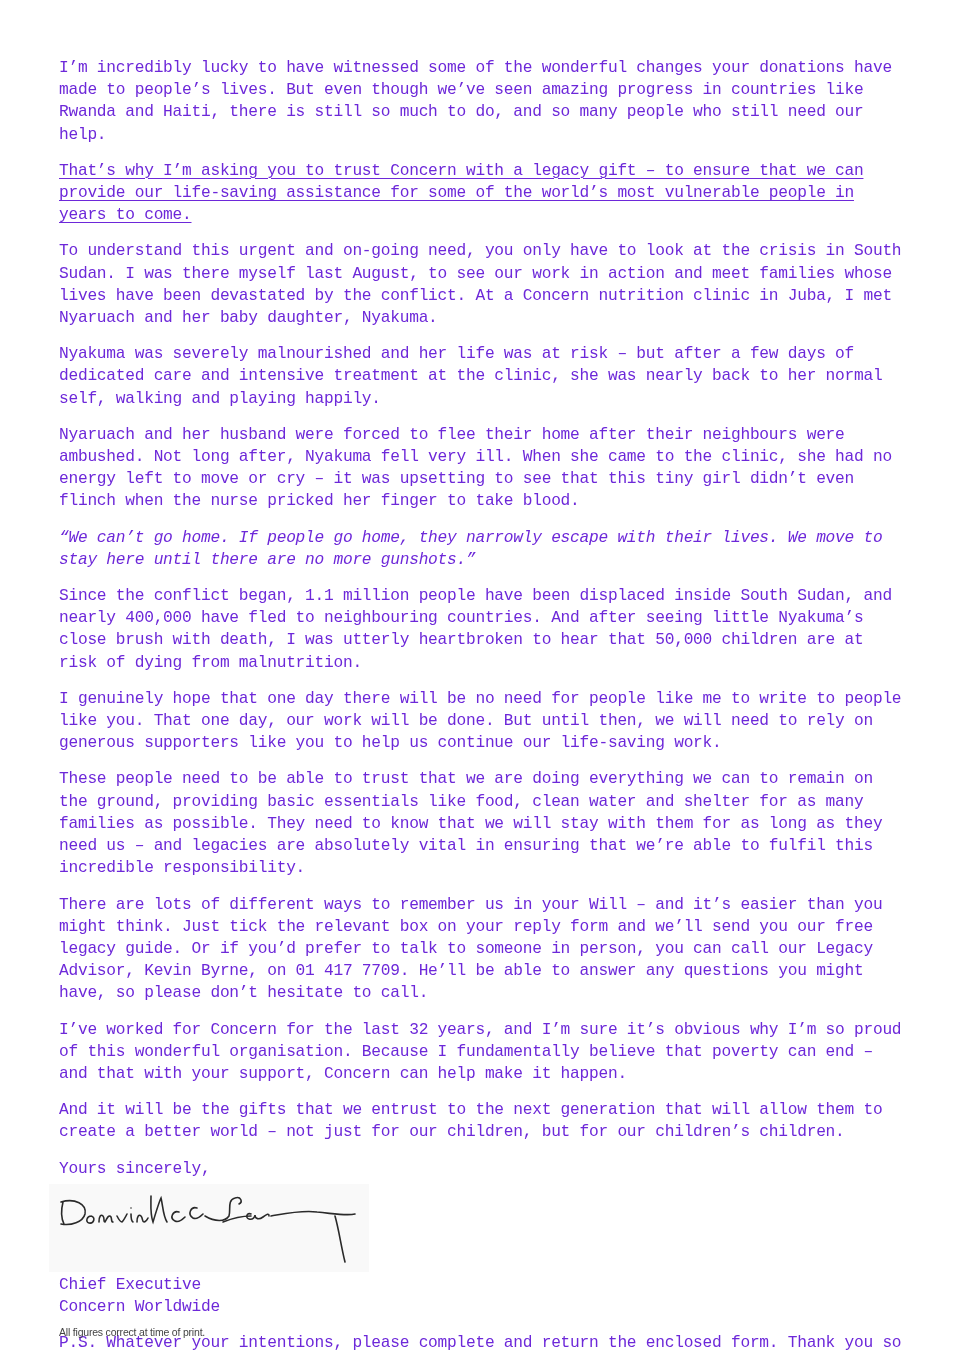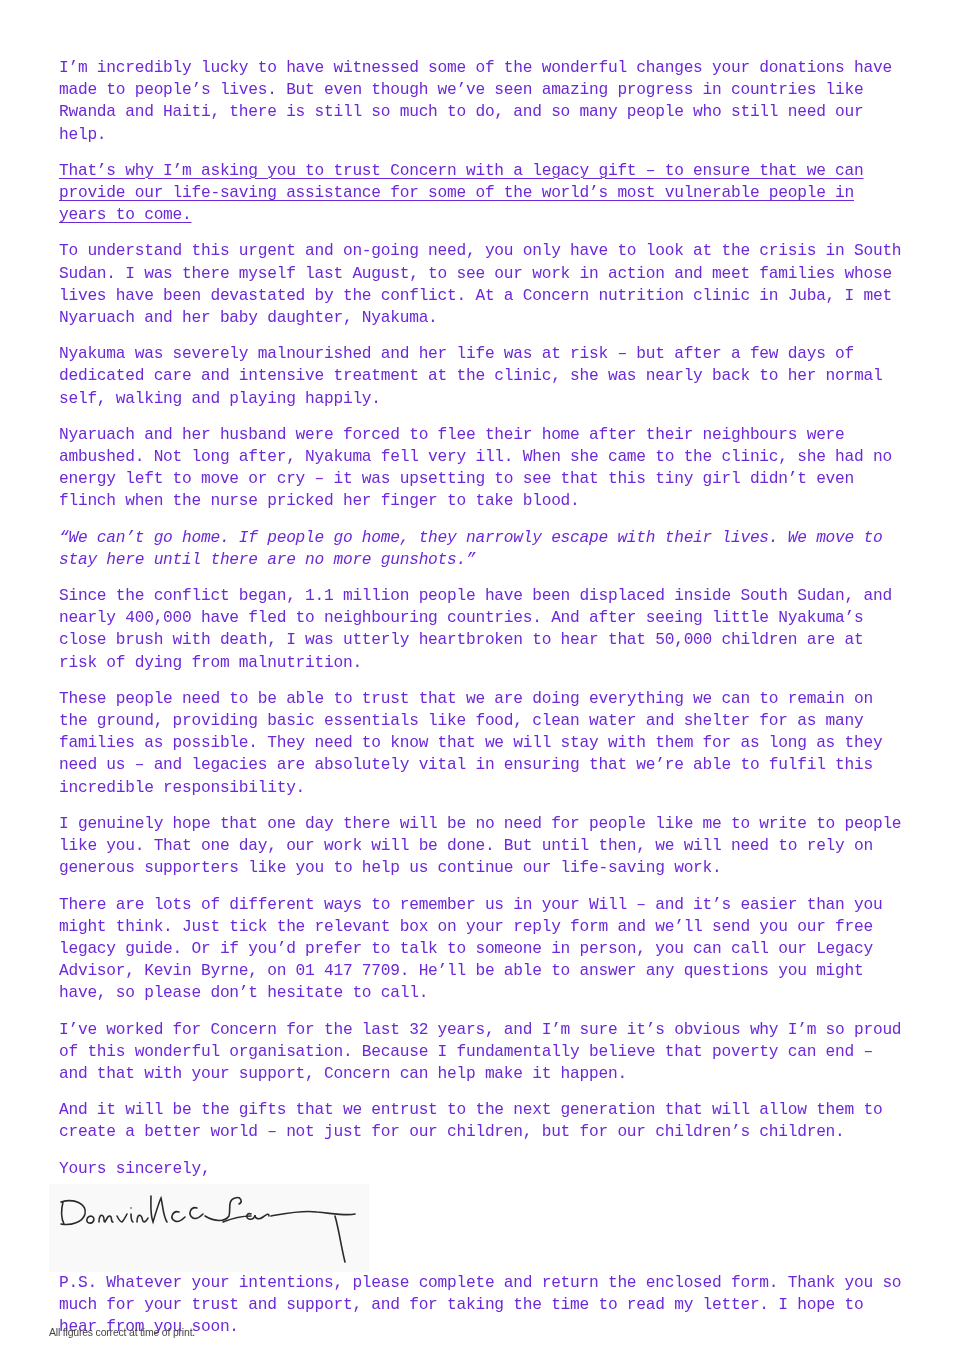--- a/index.html
+++ b/index.html
@@ -11,38 +11,38 @@
     letter-spacing: -0.25px;
   }
   .page p { margin: 0 0 14px 0; }
   .underline { text-decoration: underline; text-underline-offset: 3px; text-decoration-thickness: 1px; }
   .quote { font-style: italic; }
   .closing { margin-bottom: 4px !important; }
   .sig-block { position: relative; width: 320px; height: 88px; margin-left: -10px; background: #f9f9f9; }
   .sig-block svg { position: absolute; left: 6px; top: 2px; }
   .sig-lines { margin-top: -20px !important; }
   .footer {
-    position: absolute; left: 49px; top: 1326px;
+    position: absolute; left: 59px; top: 1326px;
     font-family: "Liberation Sans", sans-serif; font-size: 10.5px; color: #444;
     letter-spacing: -0.2px;
   }
 </style>
 </head>
 <body>
 
 <div class="page">
   <p>I’m incredibly lucky to have witnessed some of the wonderful changes your donations have made to people’s lives. But even though we’ve seen amazing progress in countries like Rwanda and Haiti, there is still so much to do, and so many people who still need our help.</p>
   <p class="underline">That’s why I’m asking you to trust Concern with a legacy gift – to ensure that we can provide our life-saving assistance for some of the world’s most vulnerable people in years to come.</p>
   <p>To understand this urgent and on-going need, you only have to look at the crisis in South Sudan. I was there myself last August, to see our work in action and meet families whose lives have been devastated by the conflict. At a Concern nutrition clinic in Juba, I met Nyaruach and her baby daughter, Nyakuma.</p>
   <p>Nyakuma was severely malnourished and her life was at risk – but after a few days of dedicated care and intensive treatment at the clinic, she was nearly back to her normal self, walking and playing happily.</p>
   <p>Nyaruach and her husband were forced to flee their home after their neighbours were ambushed. Not long after, Nyakuma fell very ill. When she came to the clinic, she had no energy left to move or cry – it was upsetting to see that this tiny girl didn’t even flinch when the nurse pricked her finger to take blood.</p>
   <p class="quote">“We can’t go home. If people go home, they narrowly escape with their lives. We move to stay here until there are no more gunshots.”</p>
   <p>Since the conflict began, 1.1 million people have been displaced inside South Sudan, and nearly 400,000 have fled to neighbouring countries. And after seeing little Nyakuma’s close brush with death, I was utterly heartbroken to hear that 50,000 children are at risk of dying from malnutrition.</p>
+  <p>I genuinely hope that one day there will be no need for people like me to write to people like you. That one day, our work will be done. But until then, we will need to rely on generous supporters like you to help us continue our life-saving work.</p>
   <p>These people need to be able to trust that we are doing everything we can to remain on the ground, providing basic essentials like food, clean water and shelter for as many families as possible. They need to know that we will stay with them for as long as they need us – and legacies are absolutely vital in ensuring that we’re able to fulfil this incredible responsibility.</p>
-  <p>I genuinely hope that one day there will be no need for people like me to write to people like you. That one day, our work will be done. But until then, we will need to rely on generous supporters like you to help us continue our life-saving work.</p>
   <p>There are lots of different ways to remember us in your Will – and it’s easier than you might think. Just tick the relevant box on your reply form and we’ll send you our free legacy guide. Or if you’d prefer to talk to someone in person, you can call our Legacy Advisor, Kevin Byrne, on 01 417 7709. He’ll be able to answer any questions you might have, so please don’t hesitate to call.</p>
   <p>I’ve worked for Concern for the last 32 years, and I’m sure it’s obvious why I’m so proud of this wonderful organisation. Because I fundamentally believe that poverty can end – and that with your support, Concern can help make it happen.</p>
   <p>And it will be the gifts that we entrust to the next generation that will allow them to create a better world – not just for our children, but for our children’s children.</p>
   <p class="closing">Yours sincerely,</p>
 
   <div class="sig-block">
     <svg width="310" height="86" viewBox="0 0 310 86">
       <g fill="none" stroke="#2a2a2a" stroke-width="1.6" stroke-linecap="round">
         <path d="M8 16 C 6 24, 6 32, 9 38 M6 16 C 20 12, 32 18, 30 28 C 28 36, 16 40, 6 38"></path>
         <path d="M36 30 c -4 0 -6 6 -2 7 c 5 1 7 -6 2 -7"></path>
@@ -55,17 +55,22 @@
         <path d="M142 22 c -6 -2 -10 6 -4 10 c 4 2 8 -2 10 -4"></path>
         <path d="M150 30 c 10 6 20 6 24 0 c 2 -6 -2 -16 6 -18 c 6 -2 8 4 4 6"></path>
         <path d="M168 36 c 10 -4 20 -6 28 -6"></path>
         <path d="M196 28 c -4 -2 -6 4 -2 5 c 4 1 6 -2 6 -4 c 0 4 4 5 8 2 c 4 -3 6 -4 6 -1"></path>
         <path d="M216 30 c 12 -2 30 -6 46 -4 c 20 2 30 4 38 2"></path>
         <path d="M280 30 c 4 14 6 30 10 46"></path>
       </g>
     </svg>
   </div>
 
+  <p class="sig-lines">
+    <span>Dominic MacSorley</span><br>
+    <span>Chief Executive</span><br>
+    <span>Concern Worldwide</span>
+  </p>
 
   <p>P.S. Whatever your intentions, please complete and return the enclosed form. Thank you so much for your trust and support, and for taking the time to read my letter. I hope to hear from you soon.</p>
 </div>
 
 <div class="footer">All figures correct at time of print.</div>
 
 </body></html>

